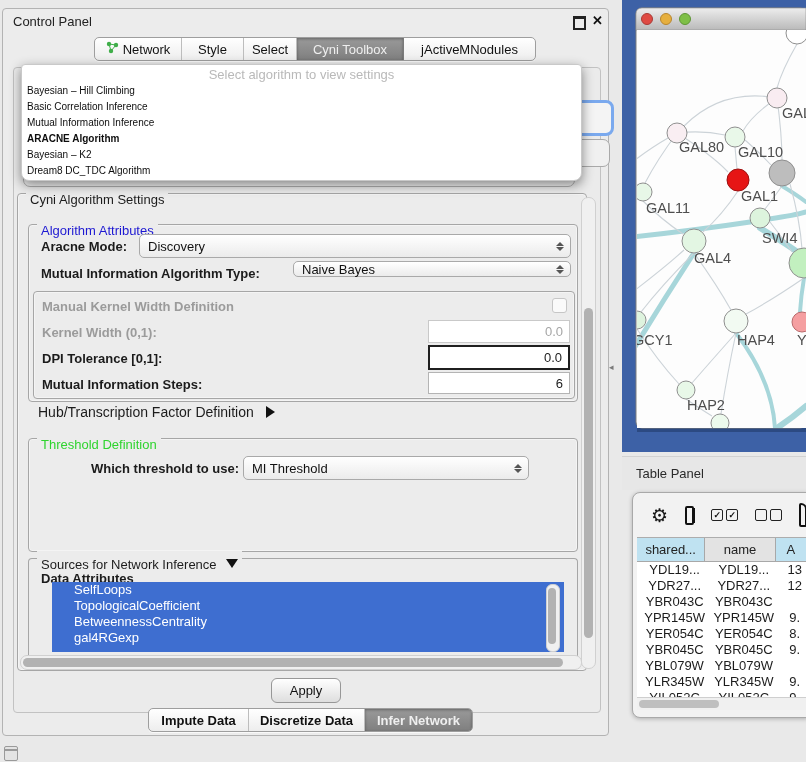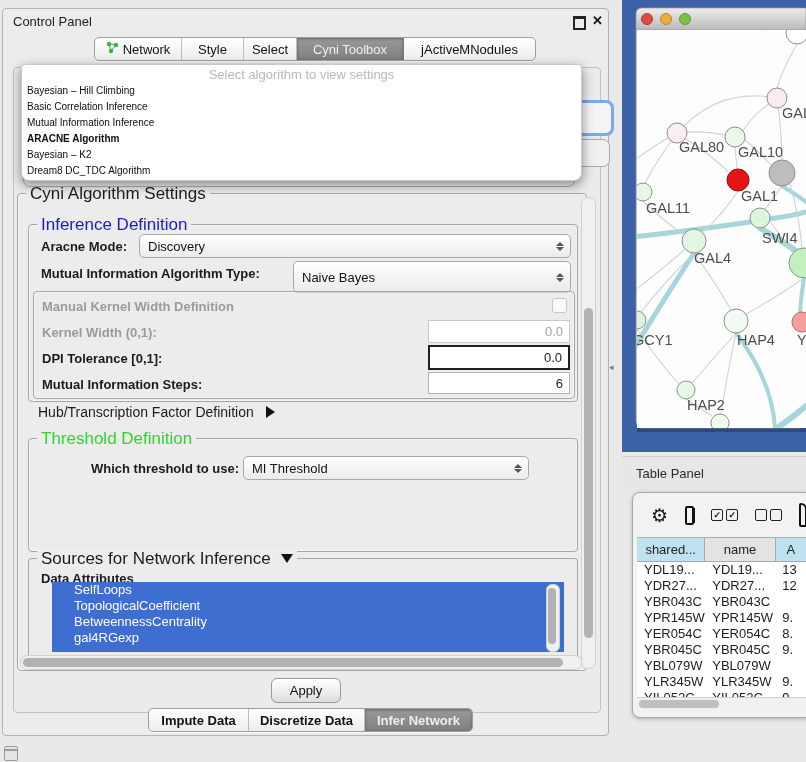--- a/index.html
+++ b/index.html
@@ -28,21 +28,21 @@
   .dd-item.hl{font-weight:bold;}
   
   .ghost-btn{left:565px;top:91px;width:40px;height:30px;border:3px solid #7aa9ee;border-radius:8px;background:#f4f4f4;z-index:10;}
   .ghost-combo-end{left:565px;top:130px;width:40px;height:26px;border:1px solid #a9a9a9;border-radius:7px;background:#f0f0f0;z-index:10;}
   .net-combo{left:20px;top:148px;width:552px;height:30px;border:1px solid #b0b0b0;border-radius:7px;
              background:#f4f4f4;z-index:9;display:flex;align-items:center;padding-left:18px;box-sizing:border-box;color:#9a9a9a;}
   
   .wrap{left:10px;top:58px;width:586px;height:644px;border:1px solid #c2c2c2;border-radius:4px;background:#ebebeb;}
   
   .grp{position:absolute;border:1px solid #a6a6a6;border-radius:4px;box-shadow:inset 0 0 0 1px rgba(255,255,255,.45);}
-  .grp-lab{position:absolute;top:-8px;left:8px;background:#ececec;padding:0 4px;font-size:17px;line-height:15px;}
+  .grp-lab{position:absolute;top:-8px;left:8px;background:#ececec;padding:6px 4px;font-size:13px;line-height:15px;}
   .lab-blue{color:#1d18d2;}
   .lab-green{color:#2fd42f;}
   .blab{font-weight:bold;color:#1b1b1b;}
   .dislab{font-weight:bold;color:#9b9b9b;}
   .fld{position:absolute;background:#fff;border:1px solid #b4b4b4;text-align:right;padding:0 6px;box-sizing:border-box;
        display:flex;align-items:center;justify-content:flex-end;font-size:13px;}
   .fld.focus{border:2px solid #1f1f1f;}
   .fld.dis{color:#a6a6a6;border-color:#c9c9c9;}
   .combo{position:absolute;border:1px solid #a9a9a9;border-radius:5px;background:linear-gradient(#ffffff,#ebebeb);
          display:flex;align-items:center;padding-left:8px;box-sizing:border-box;font-size:13px;color:#111;cursor:pointer;}
@@ -75,21 +75,21 @@
   .ico-cols:before{content:"";position:absolute;left:6px;top:0;width:2px;height:15px;background:#111;}
   .pair{display:flex;gap:3px;cursor:pointer;}
   .pair .bx{width:10px;height:10px;border:1.5px solid #222;border-radius:2px;font-size:9px;line-height:10px;
             text-align:center;color:#111;font-weight:bold;}
   .ico-doc{width:12px;height:20px;border:2px solid #111;border-radius:2px 6px 2px 2px;cursor:pointer;}
   .tbl{position:absolute;left:4px;top:44px;width:170px;height:160px;background:#fff;border-top:1px solid #adadad;overflow:hidden;}
   .thead{display:flex;height:23px;border-bottom:1px solid #a8a8a8;background:#e3e3e3;}
   .th{display:flex;align-items:center;justify-content:center;border-right:1px solid #a8a8a8;box-sizing:border-box;
       font-size:13px;color:#222;overflow:hidden;white-space:nowrap;}
   .th.hl{background:#bfe2f1;}
-  .trow{display:flex;height:16px;}
+  .trow{display:flex;height:16px;text-align:center;}
   .td{padding-left:7px;box-sizing:border-box;font-size:13px;line-height:16px;overflow:hidden;white-space:nowrap;}
   .tbl-hsb{position:absolute;left:4px;top:204px;width:170px;height:12px;background:#f0f0f0;border-top:1px solid #cfcfcf;}
   .tbl-hsb .sb-thumb{left:2px;top:2px;width:80px;height:8px;background:#bfbfbf;}
   .mini-ico{left:4px;top:746px;width:12px;height:13px;border:1.5px solid #9a9a9a;border-radius:2px;background:#e3e3e3;}
   .mini-ico:before{content:"";position:absolute;left:0;top:2px;width:100%;height:1.5px;background:#9a9a9a;}
   .split-handle{left:609px;top:362px;font-size:9px;color:#7a7a7a;}
 </style>
 </head>
 <body>
 
@@ -139,33 +139,33 @@
         <div class="dd-item hl">ARACNE Algorithm</div>
         <div class="dd-item">Bayesian – K2</div>
         <div class="dd-item">Dream8 DC_TDC Algorithm</div>
       </div>
   </div>
 
   <div class="abs grp" style="left:14px;top:184px;width:568px;height:476px;background:#ececec;">
     <span class="grp-lab">Cyni Algorithm Settings</span>
 
     <div class="grp" style="left:10px;top:30px;width:548px;height:176px;">
-      <span class="grp-lab lab-blue">Inference Definition</span>
+      <span class="grp-lab lab-blue">Algorithm Attributes</span>
 
       <div class="abs blab" style="left:12px;top:14px;">Aracne Mode:</div>
       <div class="combo" style="left:110px;top:9px;width:432px;height:24px;gap:16px;">
         <span>Discovery</span>
         <span class="spin">
             <i class="up"></i>
             <i class="dn"></i>
           </span>
       </div>
 
       <div class="abs blab" style="left:12px;top:41px;">Mutual Information Algorithm Type:</div>
-      <div class="combo" style="left:264px;top:36px;width:278px;height:32px;gap:44px;">
+      <div class="combo" style="left:264px;top:36px;width:278px;height:16px;gap:44px;">
         <span>Naive Bayes</span>
         <span class="spin">
             <i class="up"></i>
             <i class="dn"></i>
           </span>
       </div>
 
       <div class="grp" style="left:4px;top:66px;width:540px;height:106px;">
         <div class="abs dislab" style="left:8px;top:7px;">Manual Kernel Width Definition</div>
         <div class="chk" style="left:518px;top:6px;"></div>

